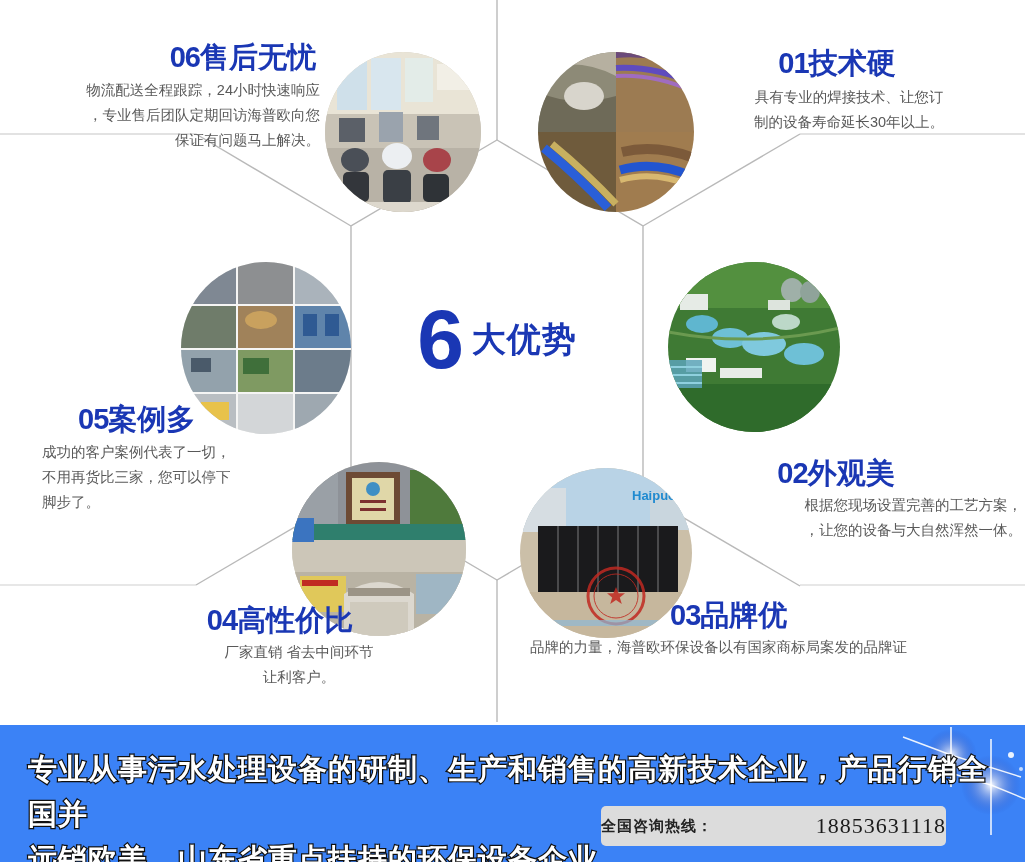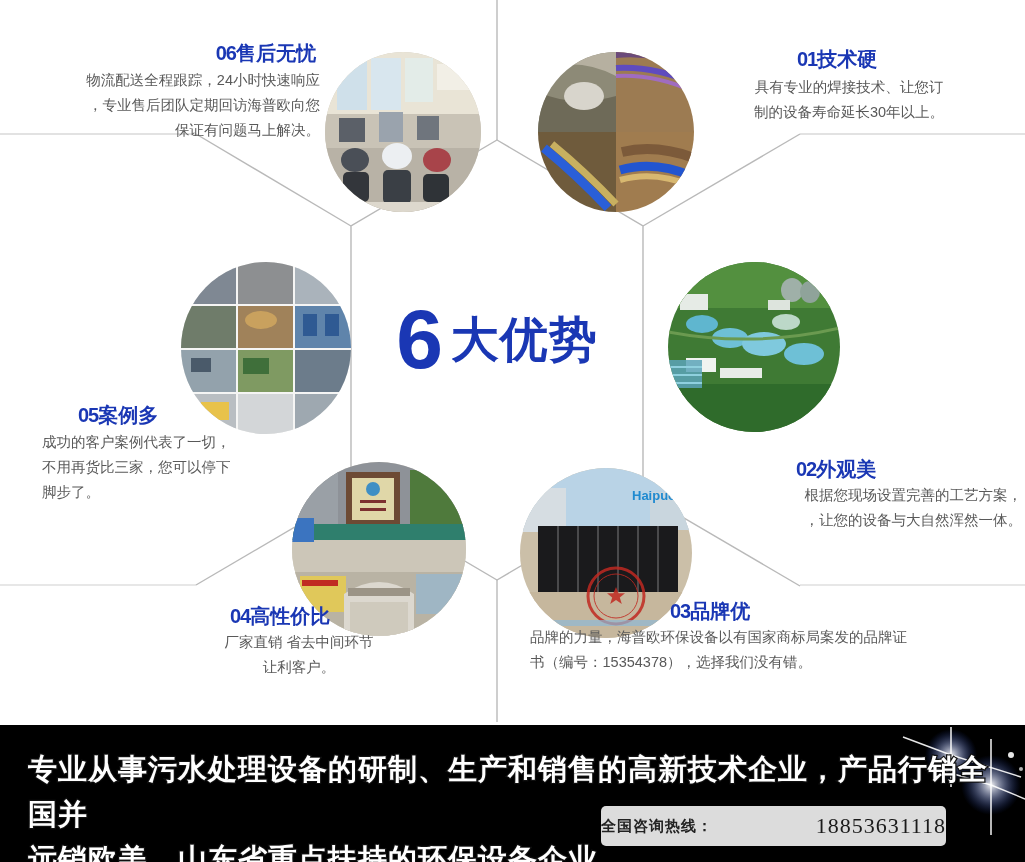--- a/index.html
+++ b/index.html
@@ -17,21 +17,21 @@
   
   .center-label {
     position: absolute; left: 352px; top: 290px; width: 290px; height: 100px;
     display: flex; align-items: center; justify-content: center;
     color: #1a37b4; white-space: nowrap;
   }
   .center-num {
     font-size: 84px; font-weight: bold; line-height: .85;
     letter-spacing: -2px;
   }
-  .center-word { font-size: 48px; font-weight: bold; margin-left: 10px; letter-spacing: 1px; }
+  .center-word { font-size: 34px; font-weight: bold; margin-left: 10px; letter-spacing: 1px; }
 
   
   .circle {
     position: absolute; border-radius: 50%; overflow: hidden;
     background-size: cover; background-position: center;
   }
 
   
   .c06 { left: 325px; top: 52px; width: 156px; height: 160px; }
   
@@ -41,21 +41,21 @@
   
   .c03 { left: 520px; top: 468px; width: 172px; height: 170px; }
   
   .c04 { left: 292px; top: 462px; width: 174px; height: 174px; }
   
   .c05 { left: 181px; top: 262px; width: 170px; height: 172px; }
 
   
   .blk { position: absolute; }
   .hd {
-    color: #1a37b4; font-weight: bold; font-size: 20px;
+    color: #1a37b4; font-weight: bold; font-size: 29px;
     letter-spacing: 0px; white-space: nowrap; line-height: 1.1;
   }
   .hd .n { letter-spacing: -1px; }
   .bd { color: #595959; font-size: 14.5px; line-height: 1.72; }
 
   .t06 { left: 8px;   top: 42px;  width: 312px; text-align: right; }
   .t06 .hd { margin-bottom: 4px; padding-right: 4px; }
   .t01 { left: 672px; top: 48px;  width: 330px; text-align: center; }
   .t01 .hd { margin-bottom: 5px; }
   .t01 .bd { padding-left: 24px; }
@@ -66,21 +66,21 @@
   .t04 { left: 130px; top: 605px; width: 300px; text-align: center; }
   .t04 .hd { margin-bottom: 3px; }
   .t04 .bd { padding-left: 38px; }
   .t05 { left: 22px;  top: 404px; width: 290px; text-align: left; }
   .t05 .hd { margin-bottom: 4px; padding-left: 56px; }
   .t05 .bd { padding-left: 20px; }
 
   
   .banner {
     position: absolute; left: 0; top: 725px; width: 1025px; height: 137px;
-    background: #000000; overflow: hidden;
+    background: #3b82f6; overflow: hidden;
   }
   .banner .sparkle { position: absolute; right: 0; top: 0; width: 200px; height: 137px; }
   .banner-text {
     position: absolute; left: 28px; top: 22px; width: 960px;
     font-size: 29px; font-weight: bold; line-height: 1.55;
     color: #ffffff; letter-spacing: 1px;
     -webkit-text-stroke: 2.4px #111; paint-order: stroke fill;
     text-shadow: 0 0 1px #111;
   }
   .banner-line2 { position: relative; }
@@ -299,21 +299,20 @@
     <div class="bd">
       <div>根据您现场设置完善的工艺方案，</div>
       <div>，让您的设备与大自然浑然一体。</div>
     </div>
   </div>
 
   <div class="blk t03">
     <div class="hd"><span class="n">03</span><span>品牌优</span></div>
     <div class="bd">
       <div>品牌的力量，海普欧环保设备以有国家商标局案发的品牌证</div>
-      <div>书（编号：15354378），选择我们没有错。</div>
     </div>
   </div>
 
   <div class="blk t04">
     <div class="hd"><span class="n">04</span><span>高性价比</span></div>
     <div class="bd">
       <div>厂家直销 省去中间环节</div>
       <div>让利客户。</div>
     </div>
   </div>

